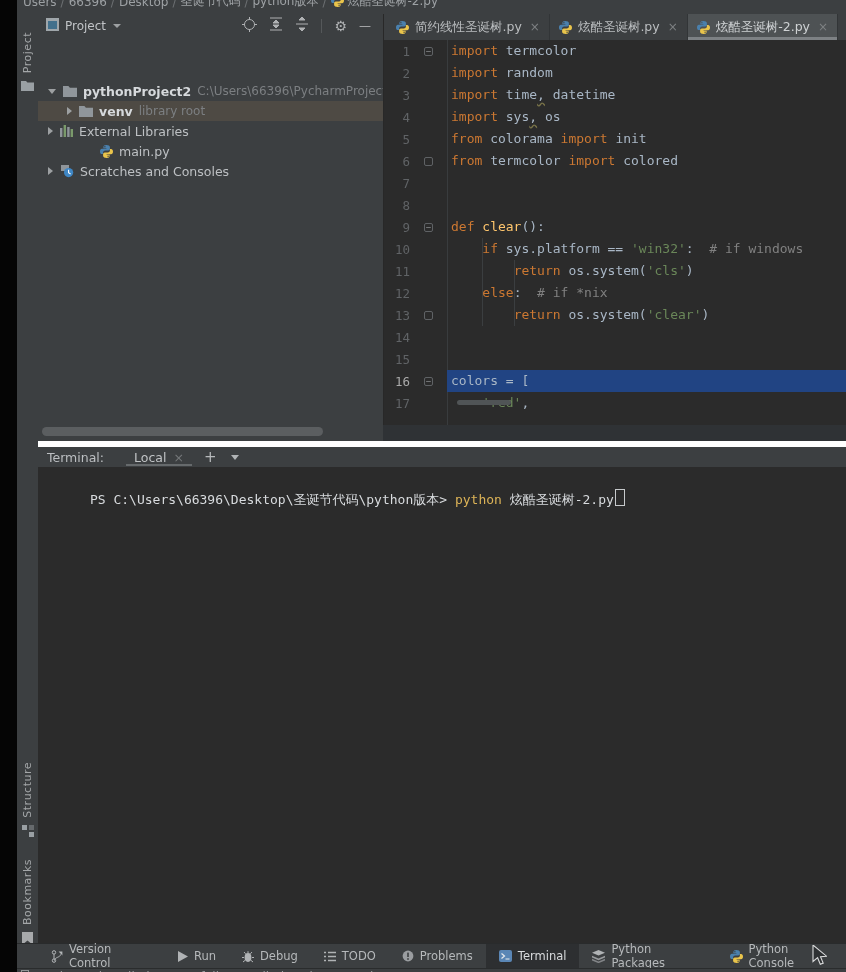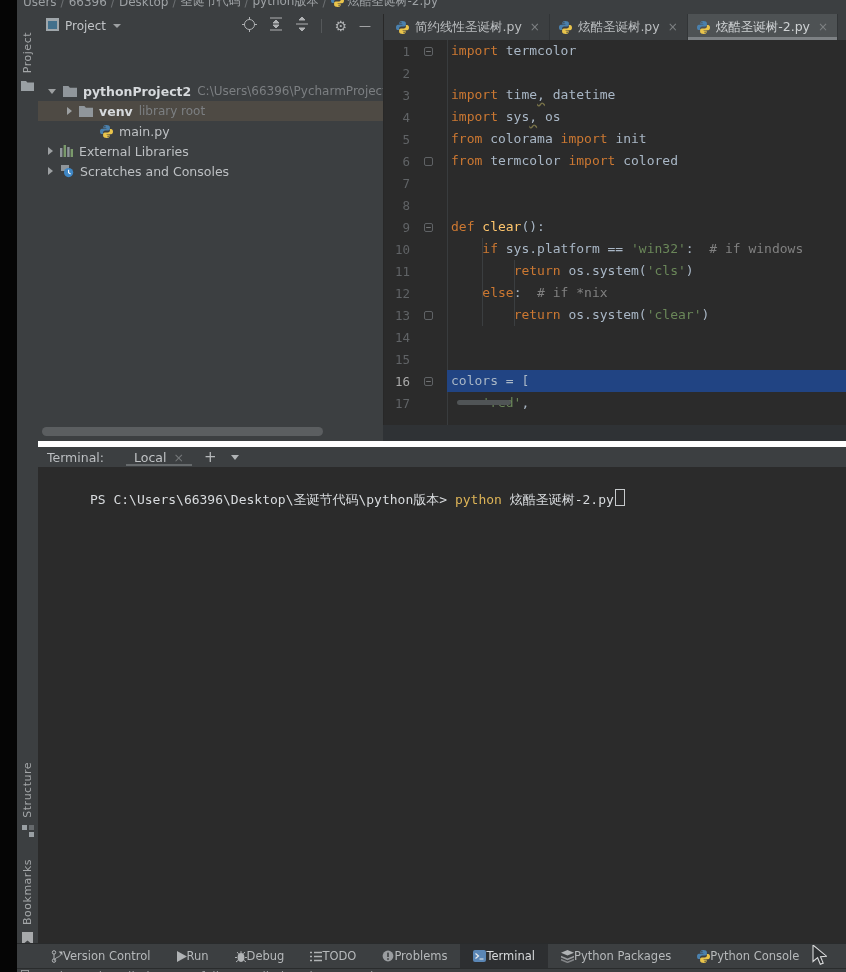--- a/index.html
+++ b/index.html
@@ -63,21 +63,21 @@
   .term-tab:after{content:"";position:absolute;left:0;right:0;bottom:1px;height:2px;background:#666a6c;}
   .term-tab .tclose{color:#75787a;}
   .term-plus{margin-left:12px;color:#b7babc;font-size:15px;}
   .term-caret{margin-left:14px;width:0;height:0;border-left:4px solid transparent;border-right:4px solid transparent;border-top:5px solid #b0b3b5;}
   .term-body{position:absolute;left:38px;top:467px;right:0;height:476px;background:#2b2b2b;}
   .term-line{position:absolute;left:5px;top:3px;font-size:13px;line-height:19px;color:#d8dbde;white-space:pre;}
   .term-cmd{color:var(--cmd);}
   .term-cursor{display:inline-block;width:8px;height:15px;border:1px solid #c7cacc;vertical-align:-2px;margin-left:1px;}
   
   .toolbar{position:absolute;left:17px;top:943px;right:0;height:25px;background:#3c3f41;border-top:1px solid #292b2c;box-sizing:border-box;display:flex;align-items:stretch;padding-left:21px;}
-  .tw-btn{display:flex;align-items:center;padding:0 13px;color:#b6b9bb;font-size:11.5px;}
+  .tw-btn{display:flex;align-items:center;gap:6px;padding:0 13px;color:#b6b9bb;font-size:11.5px;}
   .tw-btn.active{background:#2d2f31;color:#d8dadc;}
   .tw-btn svg{flex:none;}
   
   .statusbar{position:absolute;left:17px;top:968px;right:0;height:4px;background:#3c3f41;border-top:1px solid #2a2c2d;box-sizing:border-box;overflow:hidden;}
   .status-inner{position:absolute;left:22px;top:1px;font-size:12px;color:#9a9da0;white-space:nowrap;}
   .status-icon{position:absolute;left:4px;top:1px;width:8px;height:8px;border:1px solid #8f9294;box-sizing:border-box;}
   
   .mouse{position:absolute;left:812px;top:945px;}
 </style>
 </head>
@@ -184,42 +184,42 @@
         <div class="trow selected" style="padding-left: 27px;">
           <span class="chev right" style="margin: 0px 7px 0px 2px;"></span>
           <span style="flex: 0 0 auto; display: flex; margin-right: 6px;">
             <svg width="14" height="11" viewBox="0 0 14 11">
               <path d="M0 0h5.4l1.5 1.7H14V11H0z" fill="#90969b"></path>
             </svg>
           </span>
           <span class="tlabel-b">venv</span>
           <span class="tsuffix">library root</span>
         </div>
-        <div class="trow" style="padding-left: 46px;">
-          <span style="width: 16px; flex: 0 0 auto;"></span>
-          <span style="flex: 0 0 auto; display: flex; margin-right: 6px;">
-            <svg width="13" height="13" viewBox="0 0 13 13">
-              <path d="M6.3 0c-2 0-2.9.9-2.9 2v1.2h3v.6H1.9C.8 3.8 0 4.6 0 6.4c0 1.8.8 2.7 1.9 2.7h1.2V7.5c0-1.1 1-2 2.1-2h3c.9 0 1.7-.8 1.7-1.7V2C9.9.9 8.4 0 6.3 0zM4.9 1.1a.7.7 0 110 1.4.7.7 0 010-1.4z" fill="#4a80ad"></path>
-              <path d="M6.7 13c2 0 2.9-.9 2.9-2V9.8h-3v-.6h4.5c1.1 0 1.9-.8 1.9-2.6 0-1.8-.8-2.7-1.9-2.7H9.9v1.6c0 1.1-1 2-2.1 2h-3c-.9 0-1.7.8-1.7 1.7V11c.1 1.1 1.6 2 3.6 2zm1.4-1.1a.7.7 0 110-1.4.7.7 0 010 1.4z" fill="#e9c44b"></path>
-            </svg>
-          </span>
-          <span class="tlabel">main.py</span>
-        </div>
         <div class="trow" style="padding-left: 8px;">
           <span class="chev right" style="margin: 0px 7px 0px 2px;"></span>
           <span style="flex: 0 0 auto; display: flex; margin-right: 6px;">
             <svg width="13" height="12" viewBox="0 0 13 12">
               <rect x="0" y="3" width="2.4" height="9" fill="#8f959a"></rect>
               <rect x="3.6" y="0" width="2.4" height="12" fill="#7a9a6b"></rect>
               <rect x="7.2" y="2" width="2.4" height="10" fill="#8f959a"></rect>
               <rect x="10.6" y="4" width="2.4" height="8" fill="#7a9a6b"></rect>
             </svg>
           </span>
           <span class="tlabel">External Libraries</span>
         </div>
+        <div class="trow" style="padding-left: 46px;">
+          <span style="width: 16px; flex: 0 0 auto;"></span>
+          <span style="flex: 0 0 auto; display: flex; margin-right: 6px;">
+            <svg width="13" height="13" viewBox="0 0 13 13">
+              <path d="M6.3 0c-2 0-2.9.9-2.9 2v1.2h3v.6H1.9C.8 3.8 0 4.6 0 6.4c0 1.8.8 2.7 1.9 2.7h1.2V7.5c0-1.1 1-2 2.1-2h3c.9 0 1.7-.8 1.7-1.7V2C9.9.9 8.4 0 6.3 0zM4.9 1.1a.7.7 0 110 1.4.7.7 0 010-1.4z" fill="#4a80ad"></path>
+              <path d="M6.7 13c2 0 2.9-.9 2.9-2V9.8h-3v-.6h4.5c1.1 0 1.9-.8 1.9-2.6 0-1.8-.8-2.7-1.9-2.7H9.9v1.6c0 1.1-1 2-2.1 2h-3c-.9 0-1.7.8-1.7 1.7V11c.1 1.1 1.6 2 3.6 2zm1.4-1.1a.7.7 0 110-1.4.7.7 0 010 1.4z" fill="#e9c44b"></path>
+            </svg>
+          </span>
+          <span class="tlabel">main.py</span>
+        </div>
         <div class="trow" style="padding-left: 8px;">
           <span class="chev right" style="margin: 0px 7px 0px 2px;"></span>
           <span style="flex: 0 0 auto; display: flex; margin-right: 6px;">
             <svg width="14" height="13" viewBox="0 0 14 13">
               <path d="M1 0h8v6H1z" fill="#8f959a"></path>
               <circle cx="8.6" cy="7.6" r="4.6" fill="#3f87c5"></circle>
               <path d="M8.6 4.8v3l2 1.2" stroke="#fff" stroke-width="1.1" fill="none"></path>
             </svg>
           </span>
           <span class="tlabel">Scratches and Consoles</span>
@@ -268,20 +268,21 @@
     <div class="cl" style="top: 0px;">
           <span class="num">1</span>
           <span class="fold">
             <span class="foldbox">−</span>
           </span>
           <span class="code"><span class="tok-kw">import</span><span class="tok-pl"> termcolor</span></span>
         </div>
         <div class="cl" style="top: 22px;">
           <span class="num">2</span>
           <span class="fold"></span>
+          <span class="code"><span class="tok-kw">import</span><span class="tok-pl"> random</span></span>
         </div>
         <div class="cl" style="top: 44px;">
           <span class="num">3</span>
           <span class="fold"></span>
           <span class="code"><span class="tok-kw">import</span><span class="tok-pl"> time</span><span class="tok-err">,</span><span class="tok-pl"> datetime</span></span>
         </div>
         <div class="cl" style="top: 66px;">
           <span class="num">4</span>
           <span class="fold"></span>
           <span class="code"><span class="tok-kw">import</span><span class="tok-pl"> sys</span><span class="tok-err">,</span><span class="tok-pl"> os</span></span>

